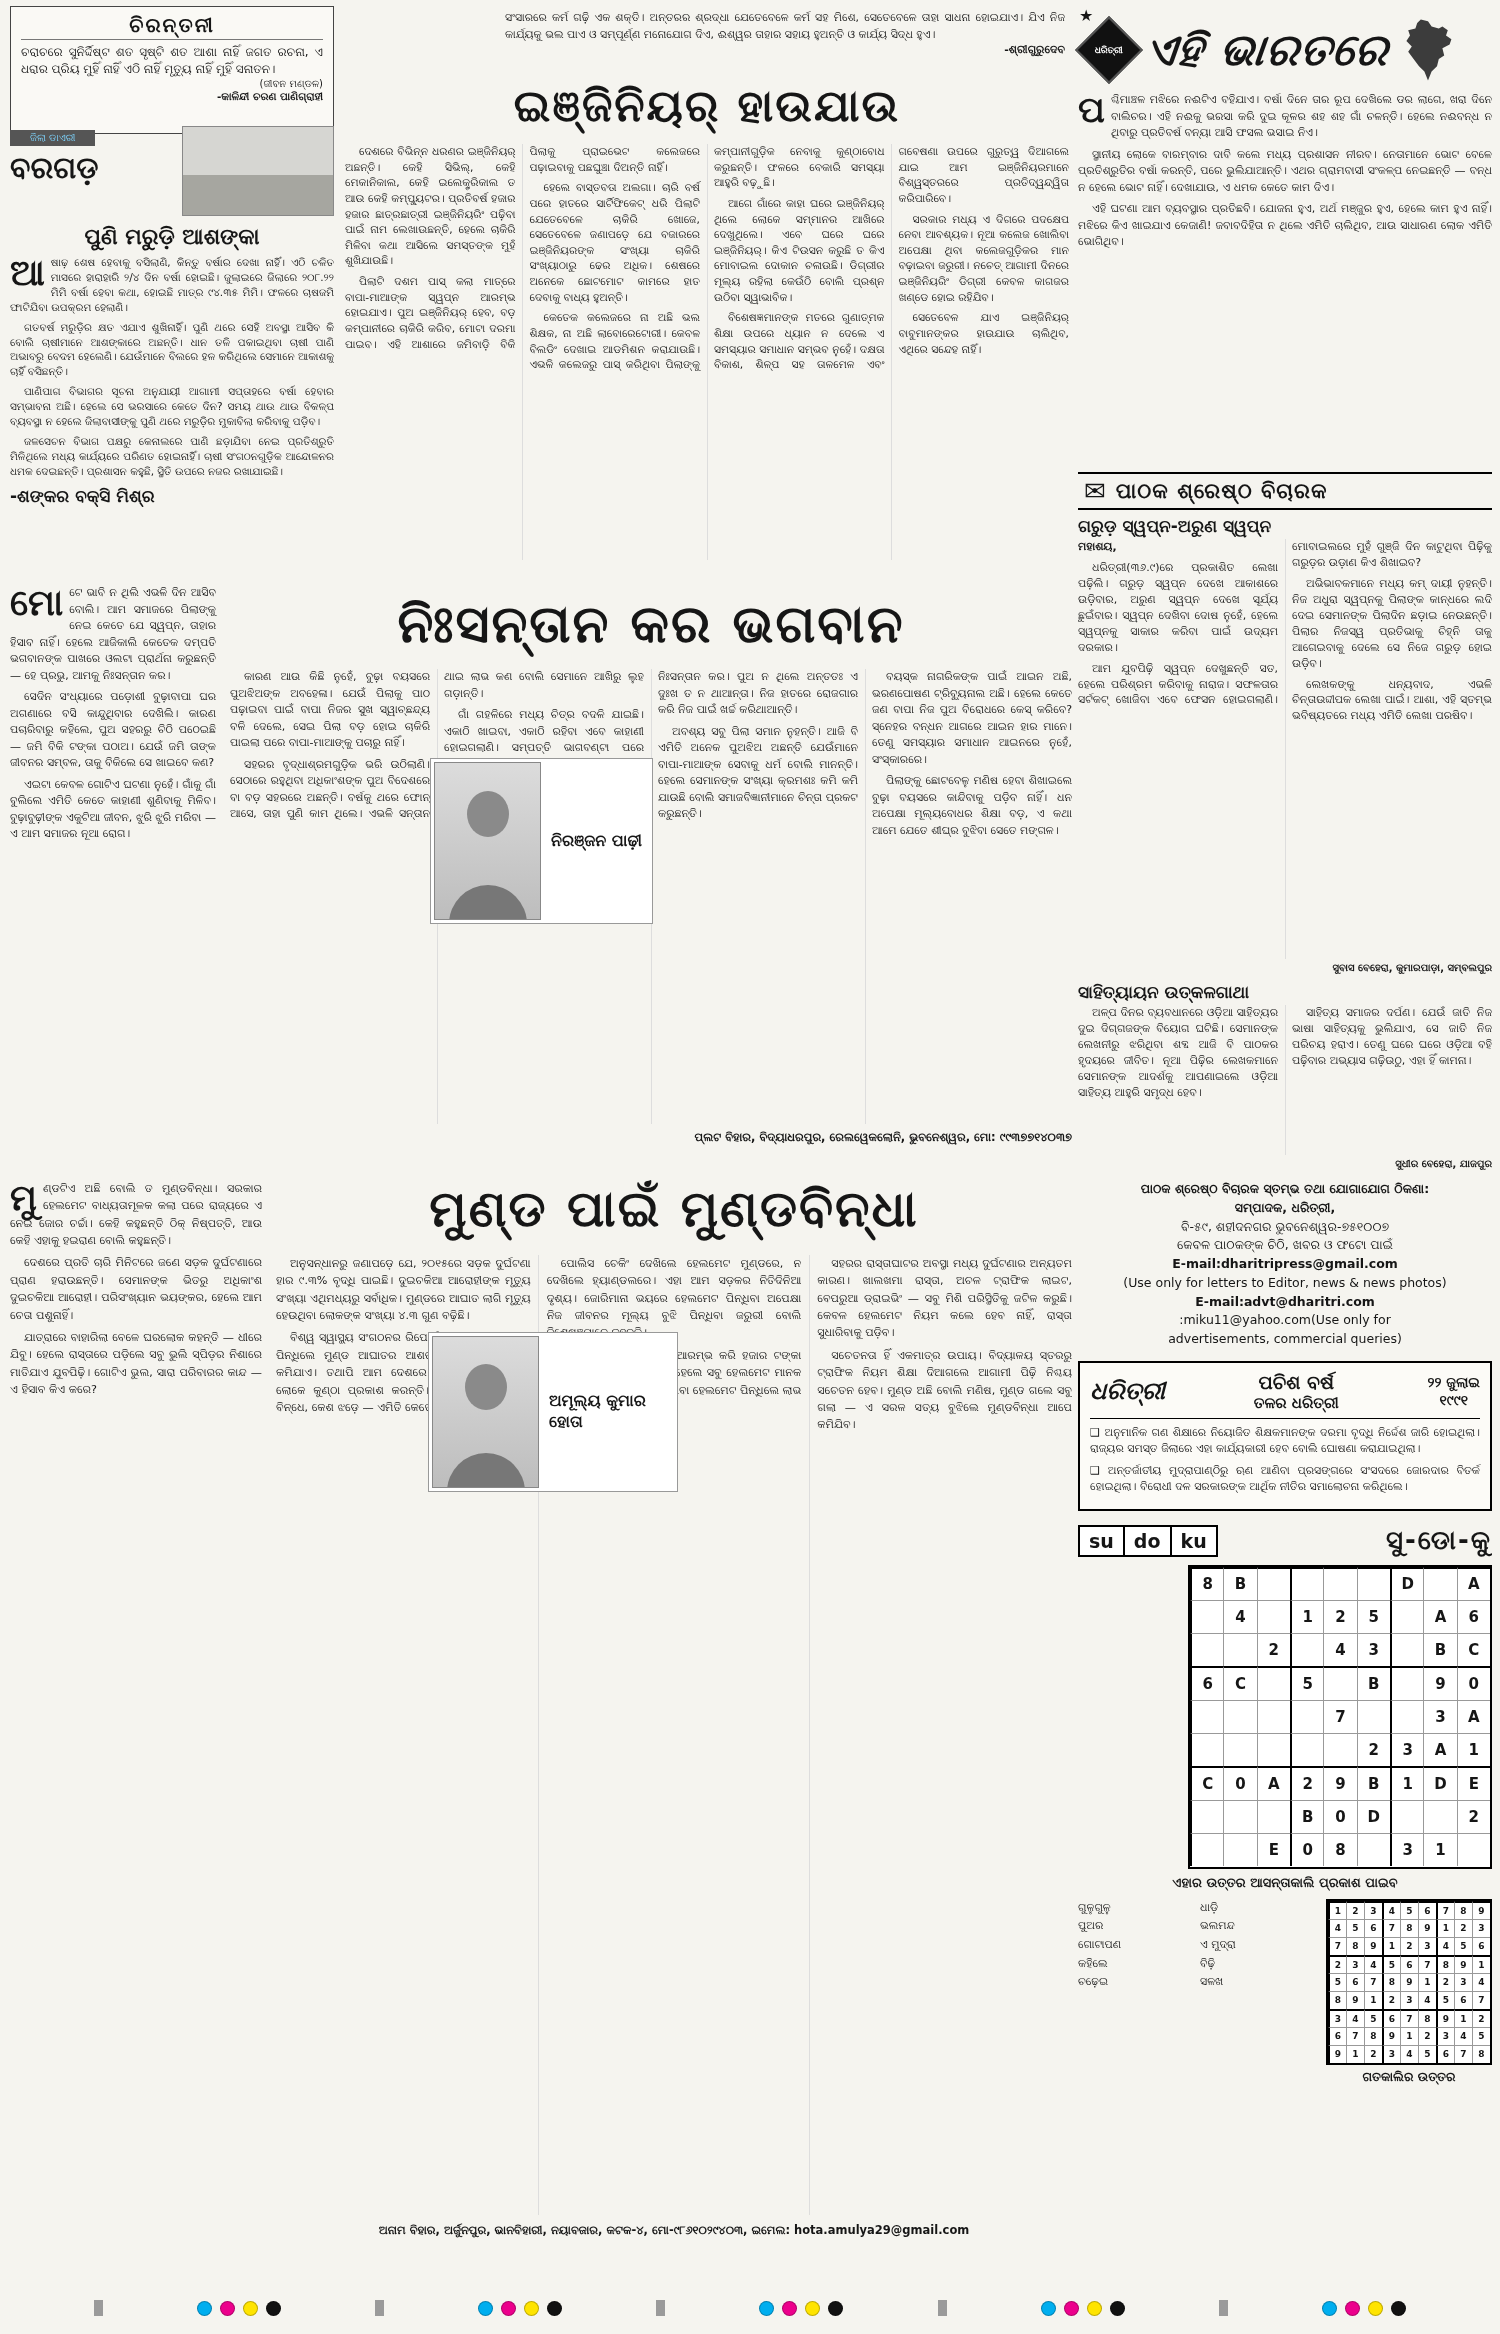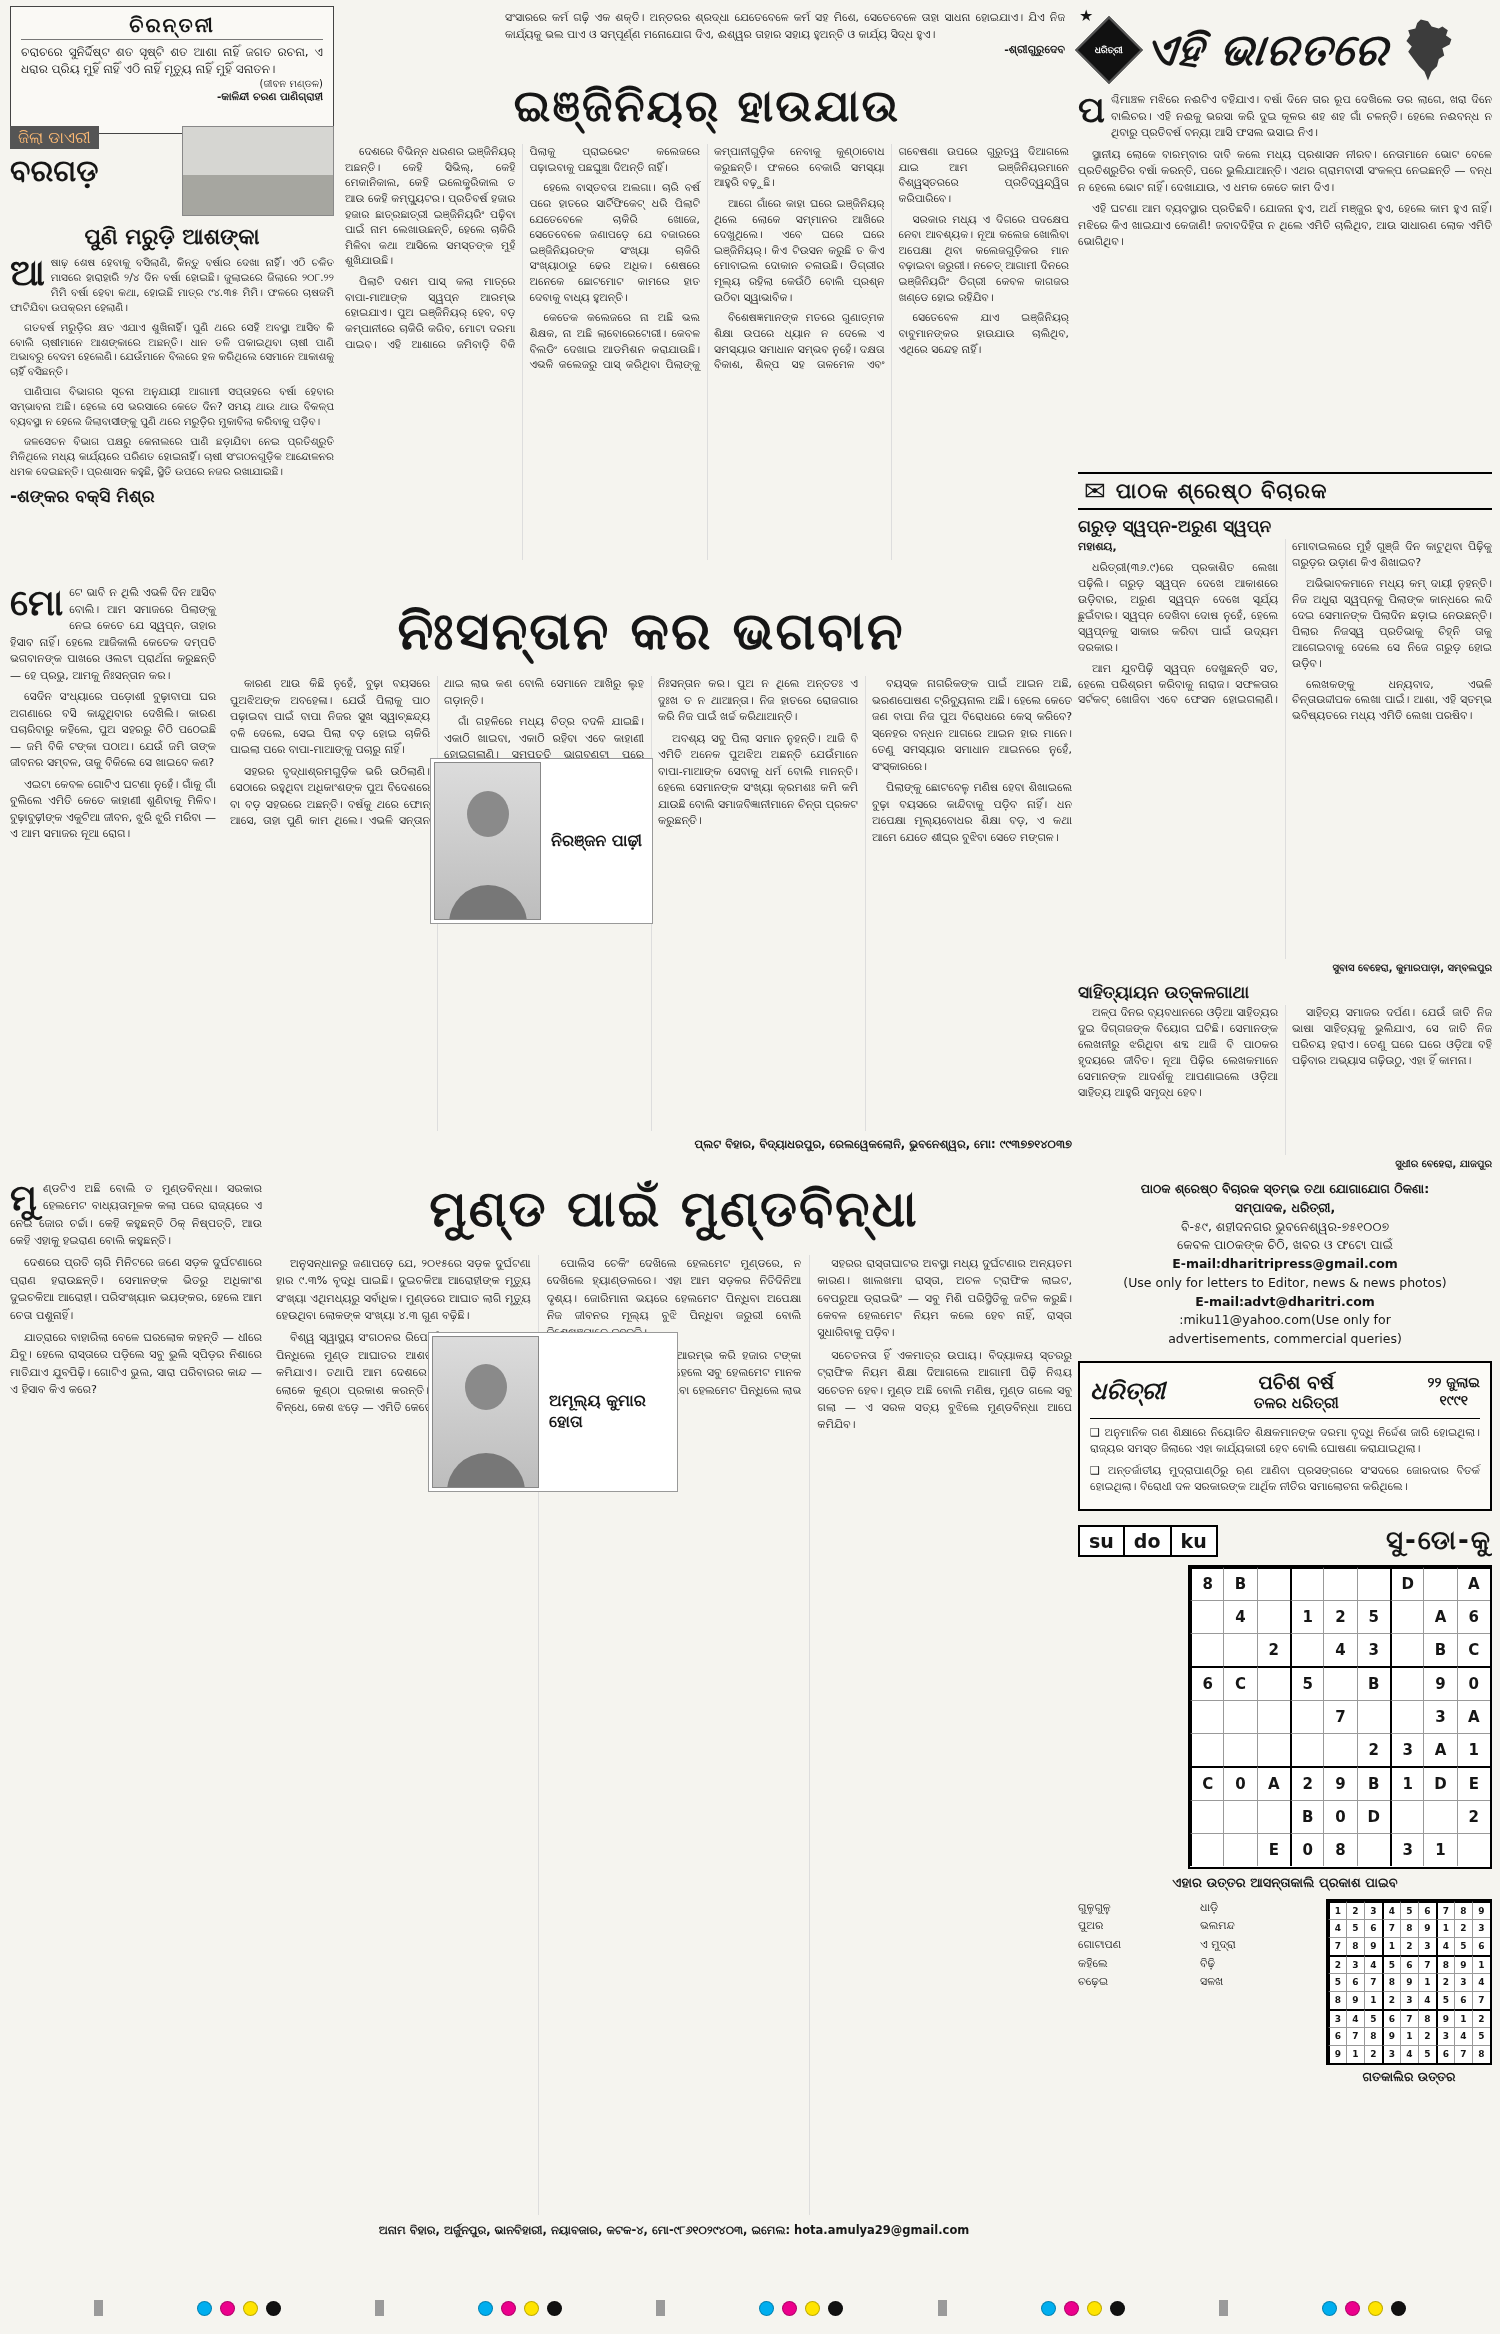--- a/index.html
+++ b/index.html
@@ -34,39 +34,39 @@
     display:flex;align-items:center;justify-content:center;flex:0 0 auto;margin-left:10px;}
   .diamond span{transform:rotate(-45deg);color:#fff;font-size:9px;font-weight:bold;}
   .star{font-size:16px;position:absolute;left:4px;top:2px;}
   .mast-title{font-size:44px;font-weight:bold;font-style:italic;letter-spacing:1px;
     transform:skewX(-6deg);white-space:nowrap;}
   .india{width:54px;height:66px;flex:0 0 auto;}
 
   
   .district{left:10px;top:126px;width:324px;height:446px;overflow:hidden;}
   .dd-head{display:flex;gap:8px;align-items:flex-start;}
-  .dd-kicker{background:#555;color:#fdba74;font-size:16px;padding:2px 8px;display:inline-block;}
+  .dd-kicker{background:#555;color:#7dd3fc;font-size:10px;padding:2px 20px;display:inline-block;}
   .dd-name{font-size:30px;font-weight:bold;margin-top:4px;}
   .dd-photo{width:150px;height:88px;margin-left:auto;border:1px solid #888;
     background:linear-gradient(#d6d6d2 0 55%,#a6a6a0 0);}
   .dd-headline{text-align:center;font-size:22px;font-weight:bold;margin:8px 0 6px;}
   .dd-body{font-size:10.5px;line-height:1.42;text-align:justify;}
   .dd-byline{text-align:left;font-weight:bold;font-size:17px;}
 
   
   .article1{left:345px;top:80px;width:724px;height:492px;overflow:hidden;}
   .a1-headline{text-align:center;font-size:44px;font-weight:bold;letter-spacing:2px;margin-bottom:12px;}
   .a1-body{column-count:4;column-gap:14px;column-rule:1px solid #ddd;
     font-size:10.8px;line-height:1.45;text-align:justify;height:416px;}
 
   
   .article2{left:10px;top:585px;width:1062px;height:592px;display:flex;gap:14px;overflow:hidden;}
   .a2-left{width:206px;flex:0 0 auto;font-size:11px;line-height:1.5;text-align:justify;}
   .a2-right{flex:1;display:flex;flex-direction:column;}
-  .a2-headline{text-align:center;font-size:52px;font-weight:bold;letter-spacing:2px;margin:16px 0 14px;}
+  .a2-headline{text-align:center;font-size:52px;font-weight:bold;letter-spacing:2px;margin:9px 0 14px;}
   .a2-body{column-count:4;column-gap:14px;column-rule:1px solid #ddd;
     font-size:11px;line-height:1.5;text-align:justify;height:455px;overflow:hidden;}
   .col-footer{font-weight:bold;font-size:11.5px;text-align:right;margin-top:6px;}
 
   
   .article3{left:10px;top:1180px;width:1062px;height:1105px;display:flex;gap:14px;overflow:hidden;}
   .a3-left{width:252px;flex:0 0 auto;font-size:11.2px;line-height:1.55;text-align:justify;}
   .a3-right{flex:1;display:flex;flex-direction:column;}
   .a3-headline{text-align:center;font-size:50px;font-weight:bold;letter-spacing:2px;margin:0 0 16px;}
   .a3-body{column-count:3;column-gap:16px;column-rule:1px solid #ddd;

